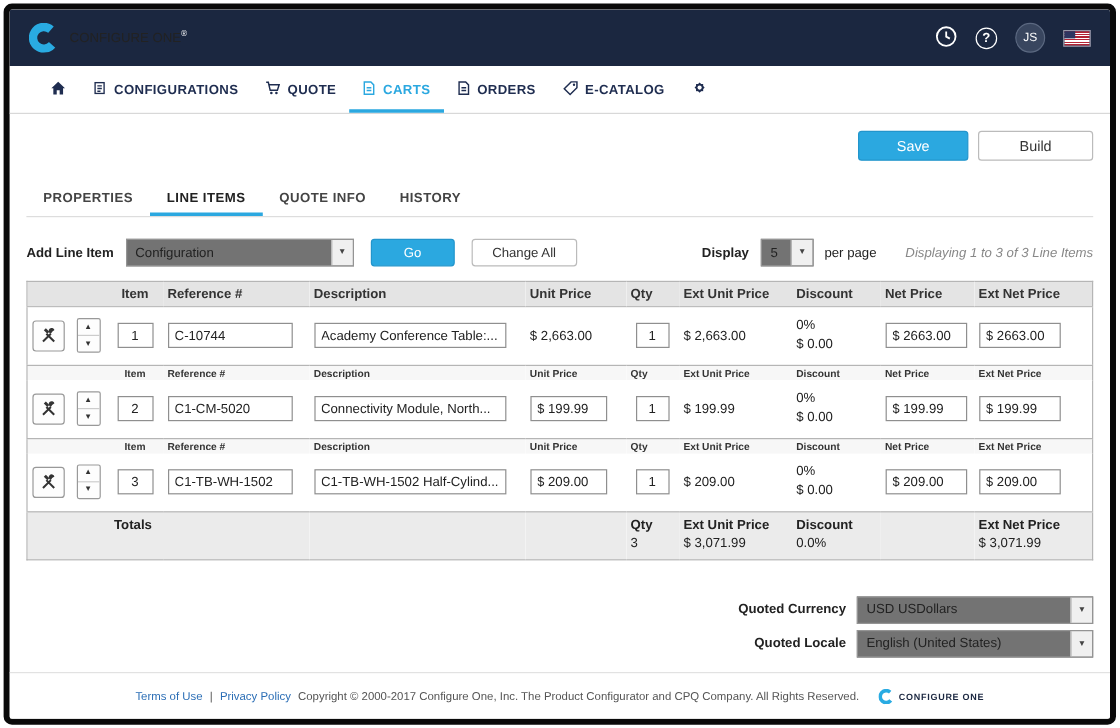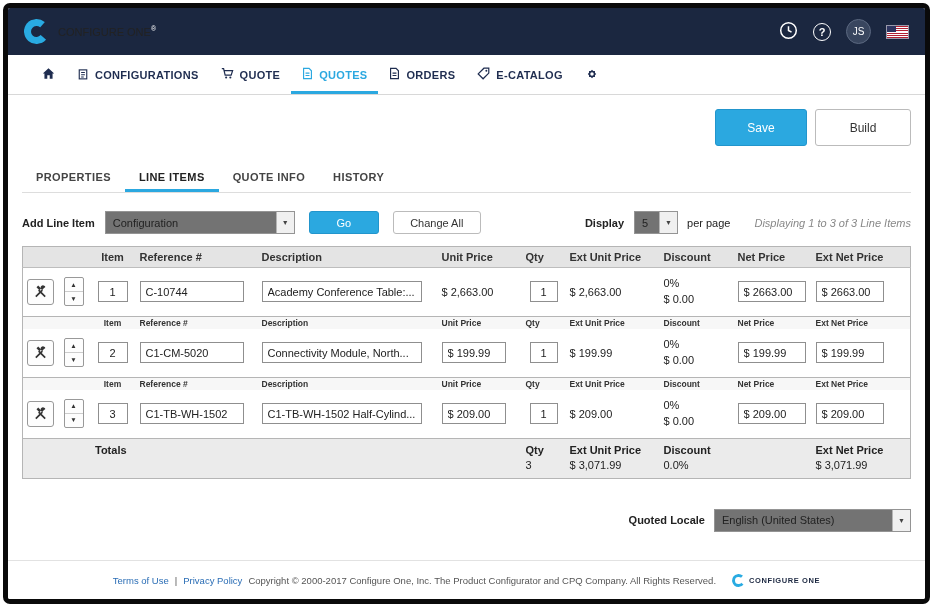--- a/index.html
+++ b/index.html
@@ -20,21 +20,21 @@
   
   .nav{height:39px;display:flex;align-items:stretch;padding-left:23px;border-bottom:1px solid #d8d8d8;background:#fff;}
   .navitem{display:flex;align-items:center;gap:6px;padding:0 11px;font-weight:bold;font-size:11px;color:#1f2d50;letter-spacing:.3px;cursor:pointer;}
   .navitem.active{color:#2ba8e0;box-shadow:inset 0 -3px 0 #2ba8e0;}
   .createnew{margin:8px 14px 8px auto;align-self:center;background:#fff;border:1px solid #8ecdea;color:#2ba8e0;border-radius:3px;font-size:11px;padding:5px 16px;font-family:inherit;cursor:pointer;}
 
   .main{padding:0 14px;position:relative;}
 
   
   .actionrow{display:flex;justify-content:flex-end;gap:8px;margin-top:14px;}
-  .btn{height:37px;border-radius:3px;font-size:12px;font-family:inherit;cursor:pointer;box-sizing:border-box;}
+  .btn{height:25px;border-radius:3px;font-size:12px;font-family:inherit;cursor:pointer;box-sizing:border-box;}
   .btn.save{background:#2ba8e0;border:1px solid #2295cc;color:#fff;width:92px;}
   .btn.build{background:#fff;border:1px solid #bbb;color:#333;width:96px;}
 
   
   .tabs{display:flex;margin-top:17px;border-bottom:1px solid #ddd;}
   .tab{padding:8px 14px 9px;font-size:11px;font-weight:bold;color:#444;letter-spacing:.4px;cursor:pointer;}
   .tab.active{color:#222;box-shadow:inset 0 -3px 0 #2ba8e0;}
 
   
   .toolbar{display:flex;align-items:center;margin-top:18px;}
@@ -129,21 +129,21 @@
             <circle cx="6.3" cy="13" r="1.3" fill="#1f2d50" stroke="none"></circle>
             <circle cx="11.5" cy="13" r="1.3" fill="#1f2d50" stroke="none"></circle>
           </svg></span>
       <span>QUOTE</span>
     </div>
     <div class="navitem active">
       <span><svg width="11" height="13" viewBox="0 0 14 16" fill="none" stroke="#2ba8e0" stroke-width="1.5">
             <path d="M2 1.5h7l3 3V14.5H2z"></path>
             <path d="M4.5 7.5h5M4.5 10.5h5"></path>
           </svg></span>
-      <span>QUOTES</span>
+      <span>CARTS</span>
     </div>
     <div class="navitem">
       <span><svg width="11" height="13" viewBox="0 0 14 16" fill="none" stroke="#1f2d50" stroke-width="1.5">
             <path d="M2 1.5h7l3 3V14.5H2z"></path>
             <path d="M4.5 7.5h5M4.5 10.5h5"></path>
           </svg></span>
       <span>ORDERS</span>
     </div>
     <div class="navitem">
       <span><svg width="13" height="13" viewBox="0 0 16 16">
@@ -361,20 +361,27 @@
         <td>
               <div class="th">Ext Net Price</div>
               <div>$ 3,071.99</div>
             </td>
       </tr>
     </tbody>
       </table>
 
     <div class="qsettings">
       <div class="qrow">
+        <span class="lbl">Quoted Currency</span>
+        <div class="sel wide">
+          <span class="val">USD USDollars</span>
+          <span class="arrow">▼</span>
+        </div>
+      </div>
+      <div class="qrow">
         <span class="lbl">Quoted Locale</span>
         <div class="sel wide">
           <span class="val">English (United States)</span>
           <span class="arrow">▼</span>
         </div>
       </div>
     </div>
 
   </div>
 

